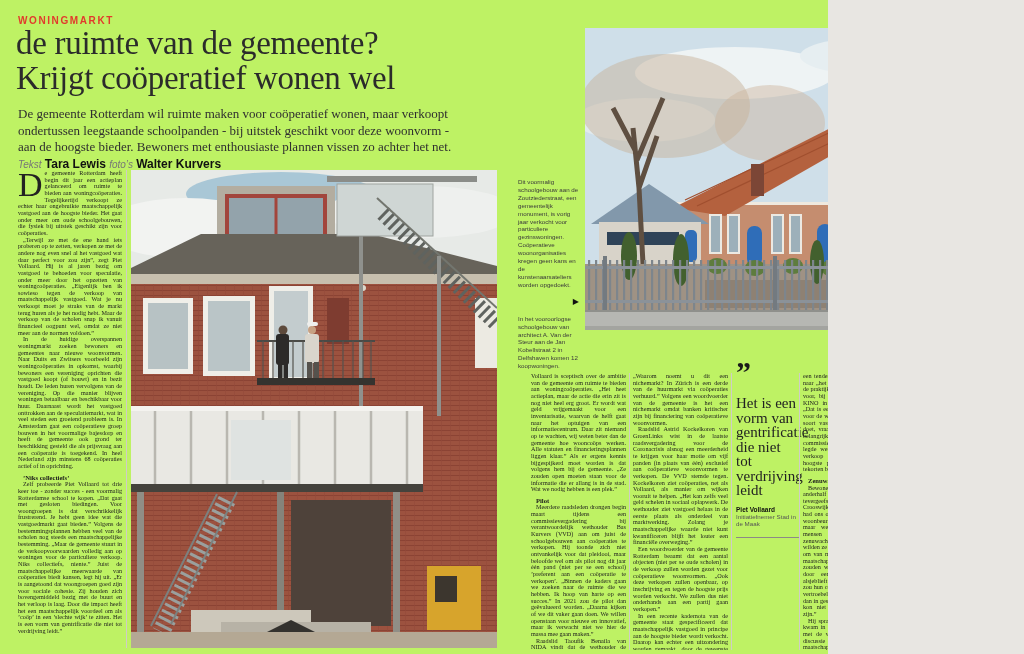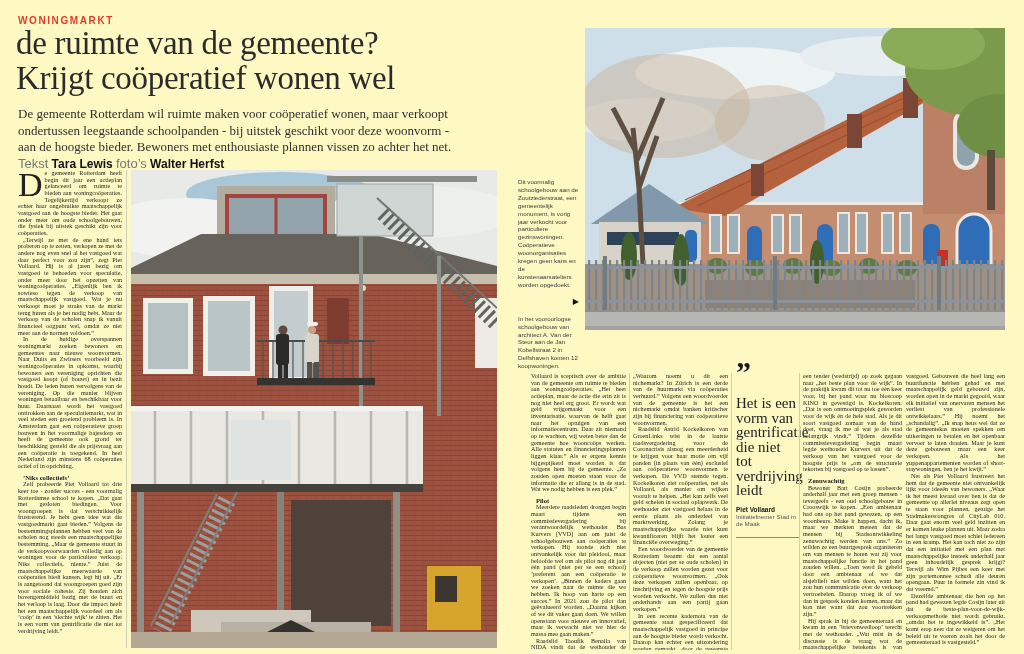--- a/index.html
+++ b/index.html
@@ -1,26 +1,26 @@
 <!DOCTYPE html>
 <html><head>
 <meta charset="utf-8">
 <style>
   html,body{margin:0;padding:0;background:#e8e6e2;}
-  #paper{position:relative;width:1024px;height:654px;background:#fef9c3;overflow:hidden;
+  #paper{position:relative;width:828px;height:654px;background:#bef264;overflow:hidden;
          font-family:"Liberation Sans",sans-serif;}
   .abs{position:absolute;}
 
   
   .kicker{left:18px;top:15px;font-size:10px;font-weight:bold;letter-spacing:1.6px;color:#e23b2c;}
   .headline{left:16px;top:26px;width:470px;font-family:"Liberation Serif",serif;
             font-size:33px;line-height:35px;letter-spacing:-0.3px;color:#2b2b2b;}
   .intro{left:18px;top:106px;width:450px;font-family:"Liberation Serif",serif;
          font-size:13px;line-height:16.5px;color:#2f2f2f;}
-  .by-label{font-family:"Liberation Sans",sans-serif;font-size:13px;color:#777;}
+  .by-label{font-family:"Liberation Sans",sans-serif;font-size:10px;color:#777;font-style:italic;}
   .by-name{font-family:"Liberation Sans",sans-serif;font-size:12px;font-weight:bold;color:#111;}
 
   
   .bodycol{overflow:hidden;font-family:"Liberation Serif",serif;font-size:6.2px;
            line-height:6.65px;text-align:justify;color:#1c1c1c;}
   .bodycol p{margin:0;}
   .bodycol p + p{text-indent:5px;}
   .subhead{font-weight:bold;font-size:6.6px;margin-top:5px !important;margin-bottom:1px;}
   .subhead + p{text-indent:0;}
   .dropcap{float:left;font-family:"Liberation Serif",serif;font-size:34px;line-height:27px;
@@ -51,21 +51,21 @@
   <div class="abs kicker">WONINGMARKT</div>
   <div class="abs headline">
     <div>de ruimte van de gemeente?</div>
     <div>Krijgt coöperatief wonen wel</div>
   </div>
   <div class="abs intro">
     <span>De gemeente Rotterdam wil ruimte maken voor coöperatief wonen, maar verkoopt ondertussen leegstaande schoolpanden - bij uitstek geschikt voor deze woonvorm - aan de hoogste bieder. Bewoners met enthousiaste plannen vissen zo achter het net.</span>
     <span class="by-label">Tekst</span>
     <span class="by-name">Tara Lewis</span>
     <span class="by-label">foto’s</span>
-    <span class="by-name">Walter Herfst</span>
+    <span class="by-name">Walter Kurvers</span>
   </div>
 
   <div class="abs bodycol" style="left:18px;top:170px;width:104px;height:478px;">
     <p><span class="dropcap">D</span><span>e gemeente Rotterdam heeft begin dit jaar een actieplan gelanceerd om ruimte te bieden aan woningcoöperaties. Tegelijkertijd verkoopt ze echter haar ongebruikte maatschappelijk vastgoed aan de hoogste bieder. Het gaat onder meer om oude schoolgebouwen, die fysiek bij uitstek geschikt zijn voor coöperaties.</span></p>
     <p>„Terwijl ze met de ene hand iets proberen op te zetten, verkopen ze met de andere nog even snel al het vastgoed wat daar perfect voor zou zijn”, zegt Piet Vollaard. Hij is al jaren bezig om vastgoed te behoeden voor speculatie, onder meer door het opzetten van woningcoöperaties. „Eigenlijk ben ik sowieso tegen de verkoop van maatschappelijk vastgoed. Wat je nu verkoopt moet je straks van de markt terug huren als je het nodig hebt. Maar de verkoop van de scholen snap ik vanuit financieel oogpunt wel, omdat ze niet meer aan de normen voldoen.”</p>
     <p>In de huidige overspannen woningmarkt zoeken bewoners en gemeentes naar nieuwe woonvormen. Naar Duits en Zwitsers voorbeeld zijn woningcoöperaties in opkomst, waarbij bewoners een vereniging oprichten die vastgoed koopt (of bouwt) en in bezit houdt. De leden huren vervolgens van de vereniging. Op die manier blijven woningen betaalbaar en beschikbaar voor huur. Daarnaast wordt het vastgoed onttrokken aan de speculatiemarkt, wat in veel steden een groeiend probleem is. In Amsterdam gaat een coöperatieve groep bouwen in het voormalige bajesdorp en heeft de gemeente ook grond ter beschikking gesteld die als prijsvraag aan een coöperatie is toegekend. In heel Nederland zijn minstens 68 coöperaties actief of in oprichting.</p>
     <p class="subhead">’Niks collectiefs’</p>
     <p>Zelf probeerde Piet Vollaard tot drie keer toe - zonder succes - een voormalig Rotterdamse school te kopen. „Dat gaat met gesloten biedingen. Voor woongroepen is dat verschrikkelijk frustrerend. Je hebt geen idee wat die vastgoedmarkt gaat bieden.” Volgens de bestemmingsplannen hebben veel van de scholen nog steeds een maatschappelijke bestemming. „Maar de gemeente stuurt in de verkoopvoorwaarden volledig aan op woningen voor de particuliere verkoop. Niks collectiefs, niente.” Juist de maatschappelijke meerwaarde van coöperaties biedt kansen, legt hij uit. „Er is aangetoond dat woongroepen goed zijn voor sociale cohesie. Zij houden zich bovengemiddeld bezig met de buurt en het verloop is laag. Door die impact heeft het een maatschappelijk voordeel om als ’coöp’ in een ’slechte wijk’ te zitten. Het is een vorm van gentrificatie die niet tot verdrijving leidt.”</p>
   </div>
 

